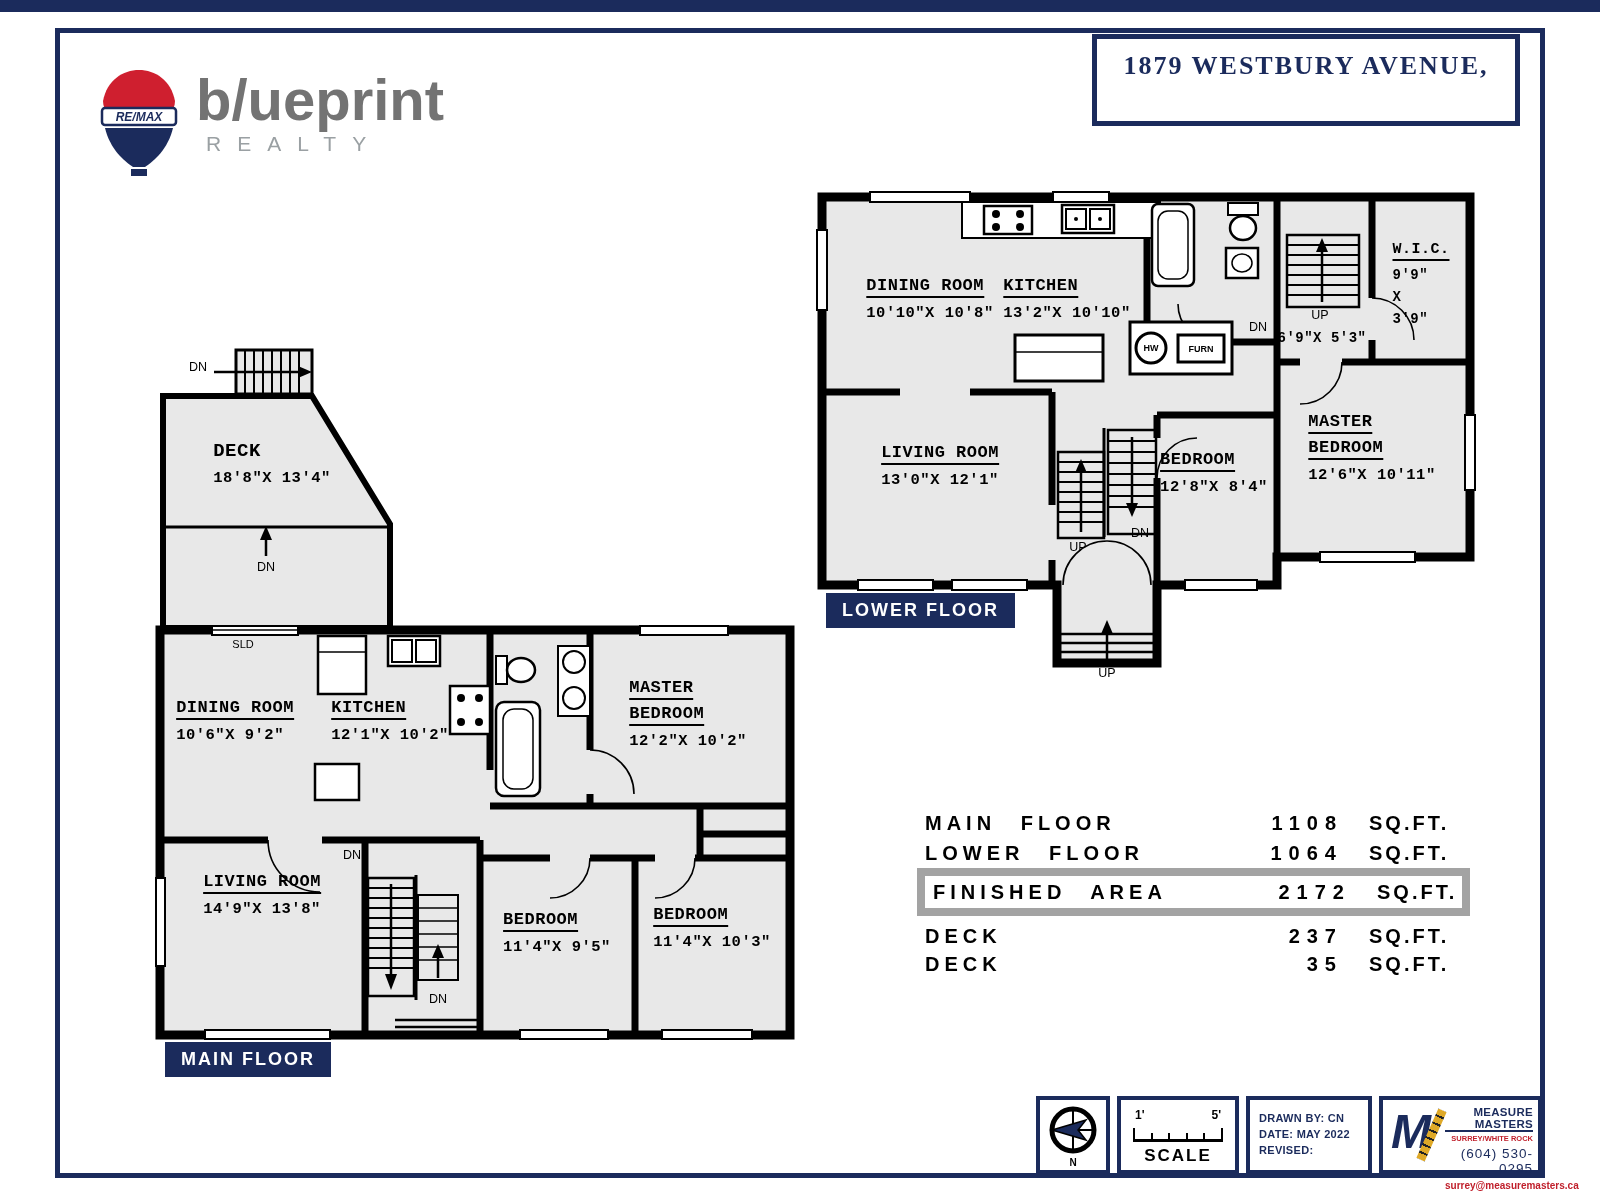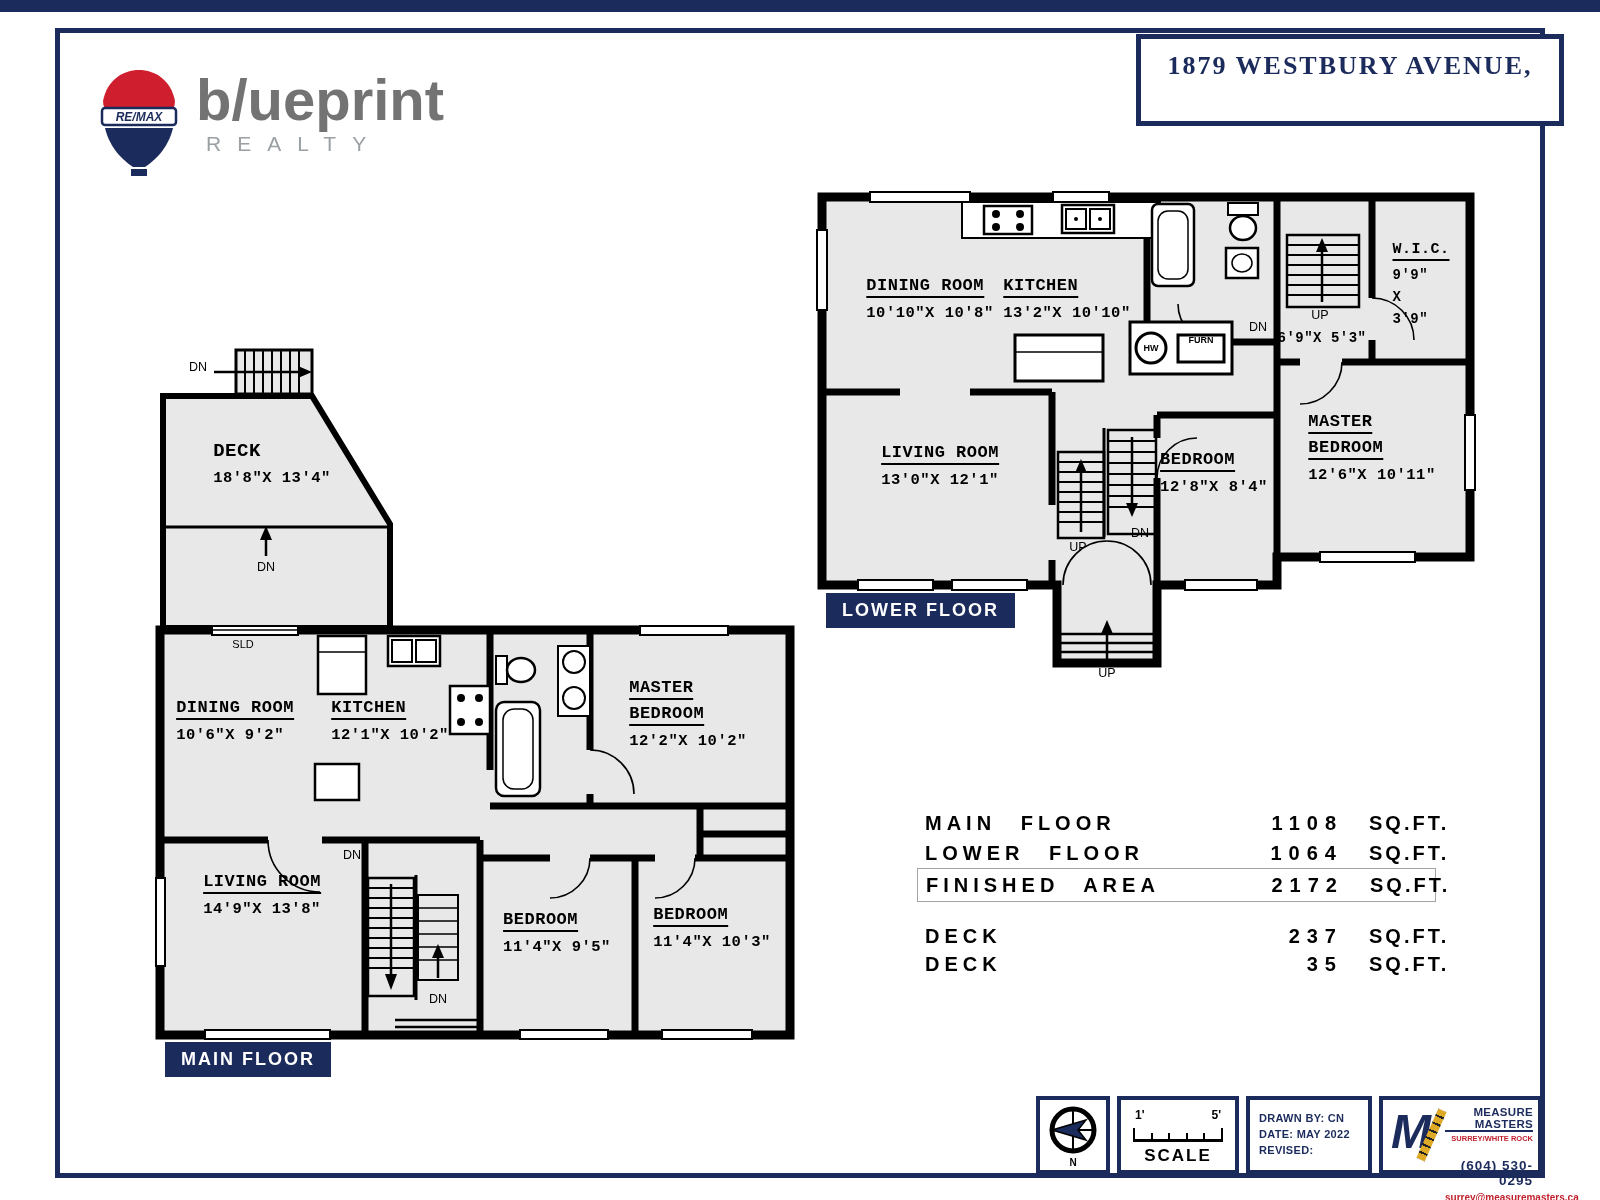--- a/index.html
+++ b/index.html
@@ -4,21 +4,21 @@
 <style>
   html,body{margin:0;padding:0;background:#fff;}
   body{position:relative;width:1600px;height:1200px;overflow:hidden;
        font-family:"Liberation Sans",sans-serif;color:#000;}
   .abs{position:absolute;}
   
   .topbar{left:0;top:0;width:1600px;height:12px;background:#1b2b5c;}
   .frame{left:55px;top:28px;width:1490px;height:1150px;border:5px solid #1b2b5c;box-sizing:border-box;}
   .addressbox{left:1092px;top:34px;width:428px;height:92px;background:#fff;border:5px solid #1b2b5c;
               box-sizing:border-box;z-index:12;text-align:center;
-              font-family:"Liberation Serif",serif;font-weight:700;color:#1b2b5c;margin-left:44px;}
+              font-family:"Liberation Serif",serif;font-weight:700;color:#1b2b5c;}
   .addr1{margin-top:12px;font-size:26px;letter-spacing:2px;}
   .addr2{margin-top:6px;font-size:26px;letter-spacing:2px;}
   
   .brandword{left:196px;top:66px;font-size:58px;font-weight:700;color:#737373;letter-spacing:0px;}
   .realty{left:206px;top:132px;font-size:21px;font-weight:400;color:#9aa0a3;letter-spacing:16px;}
   
   svg{position:absolute;overflow:visible;}
   
   .lbl{position:absolute;transform:translate(-50%,0);text-align:left;white-space:nowrap;z-index:6;font-family:Liberation Mono, monospace;}
   .rname{display:inline-block;font-weight:700;font-size:17px;letter-spacing:.5px;
@@ -30,41 +30,41 @@
   .ann{position:absolute;transform:translate(-50%,0);font-weight:400;font-size:12.5px;z-index:6;white-space:nowrap;}
   .floor-tag{position:absolute;background:#1b2b5c;color:#fff;font-weight:700;font-size:18px;
              letter-spacing:2px;padding:7px 16px;z-index:6;}
   .fixlbl{position:absolute;transform:translate(-50%,-50%);font-weight:700;font-size:9px;z-index:6;}
   
   .area-row{position:absolute;display:grid;grid-template-columns:300px 118px auto;
             font-weight:700;font-size:20px;}
   .area-label{letter-spacing:5px;word-spacing:14px;}
   .area-value{text-align:right;letter-spacing:7px;}
   .area-unit{margin-left:26px;letter-spacing:3px;}
-  .area-boxed{border:1px solid #a3a3a3;padding:5px 4px 4px 8px;}
+  .area-boxed{border:8px solid #a3a3a3;padding:5px 24px 4px 8px;}
   
   .fbox{position:absolute;top:1096px;height:78px;background:#fff;border:4px solid #1b2b5c;
         box-sizing:border-box;z-index:10;}
   .scale-num{position:absolute;top:8px;font-weight:700;font-size:12px;}
   .ruler{position:absolute;left:12px;top:28px;width:90px;height:11px;border-bottom:3px solid #000;
          display:flex;justify-content:space-between;align-items:flex-end;}
   .tick{width:2px;background:#000;height:6px;}
   .tick.end{height:11px;}
   .scale-word{position:absolute;left:0;right:0;top:46px;text-align:center;font-weight:700;
               font-size:17px;letter-spacing:2px;}
   .drawn-line{font-weight:700;font-size:11px;color:#1b2b5c;line-height:16px;letter-spacing:.3px;}
   .mm-logo-m{position:absolute;left:8px;top:8px;font-size:48px;font-weight:700;font-style:italic;
              color:#1b2b5c;line-height:48px;}
   .mm-stripe{position:absolute;left:44px;top:8px;width:9px;height:54px;transform:rotate(24deg);
              background:repeating-linear-gradient(0deg,#dfa928 0 6px,#222 6px 8px);}
   .mm-col{position:absolute;left:62px;top:6px;right:5px;text-align:right;}
   .mm-name{font-weight:700;font-size:11.5px;color:#1b2b5c;border-bottom:2px solid #1b2b5c;
            display:inline-block;letter-spacing:.3px;}
   .mm-region{font-weight:700;font-size:7.5px;color:#c0202c;margin-top:2px;}
-  .mm-phone{font-weight:700;font-size:13.5px;color:#1b2b5c;margin-top:15px;letter-spacing:1px;}
+  .mm-phone{font-weight:400;font-size:13.5px;color:#1b2b5c;margin-top:3px;letter-spacing:1px;}
   .mm-email{font-weight:700;font-size:10px;color:#c0202c;margin-top:4px;}
   .compass-n{position:absolute;left:0;right:0;bottom:2px;text-align:center;
              font-weight:700;font-size:10px;color:#000;}
 </style>
 </head>
 <body>
 
 <div class="abs topbar"></div>
 <div class="abs frame"></div>
 
@@ -237,21 +237,21 @@
 <div class="lbl small" style="left:1322px;top:330px">
   <div class="rdims" style="margin-top:0">6'9"X 5'3"</div>
 </div>
 <div class="lbl small" style="left:1421px;top:240px">
   <span class="rname">W.I.C.</span>
   <div class="rdims">9'9"</div>
   <div class="rdims">X</div>
   <div class="rdims">3'9"</div>
 </div>
 <div class="fixlbl" style="left:1151px;top:348px">HW</div>
-<div class="fixlbl" style="left:1201px;top:340px">FURN</div>
+<div class="fixlbl" style="left:1201px;top:349px">FURN</div>
 <div class="ann" style="left:1320px;top:308px">UP</div>
 <div class="ann" style="left:1258px;top:320px">DN</div>
 <div class="ann" style="left:1078px;top:540px">UP</div>
 <div class="ann" style="left:1140px;top:526px">DN</div>
 <div class="ann" style="left:1107px;top:666px">UP</div>
 <div class="floor-tag" style="left:826px;top:593px">LOWER FLOOR</div>
 
 <svg style="left:145px;top:335px" width="660" height="715" viewBox="145 335 660 715">
 
   <g>

